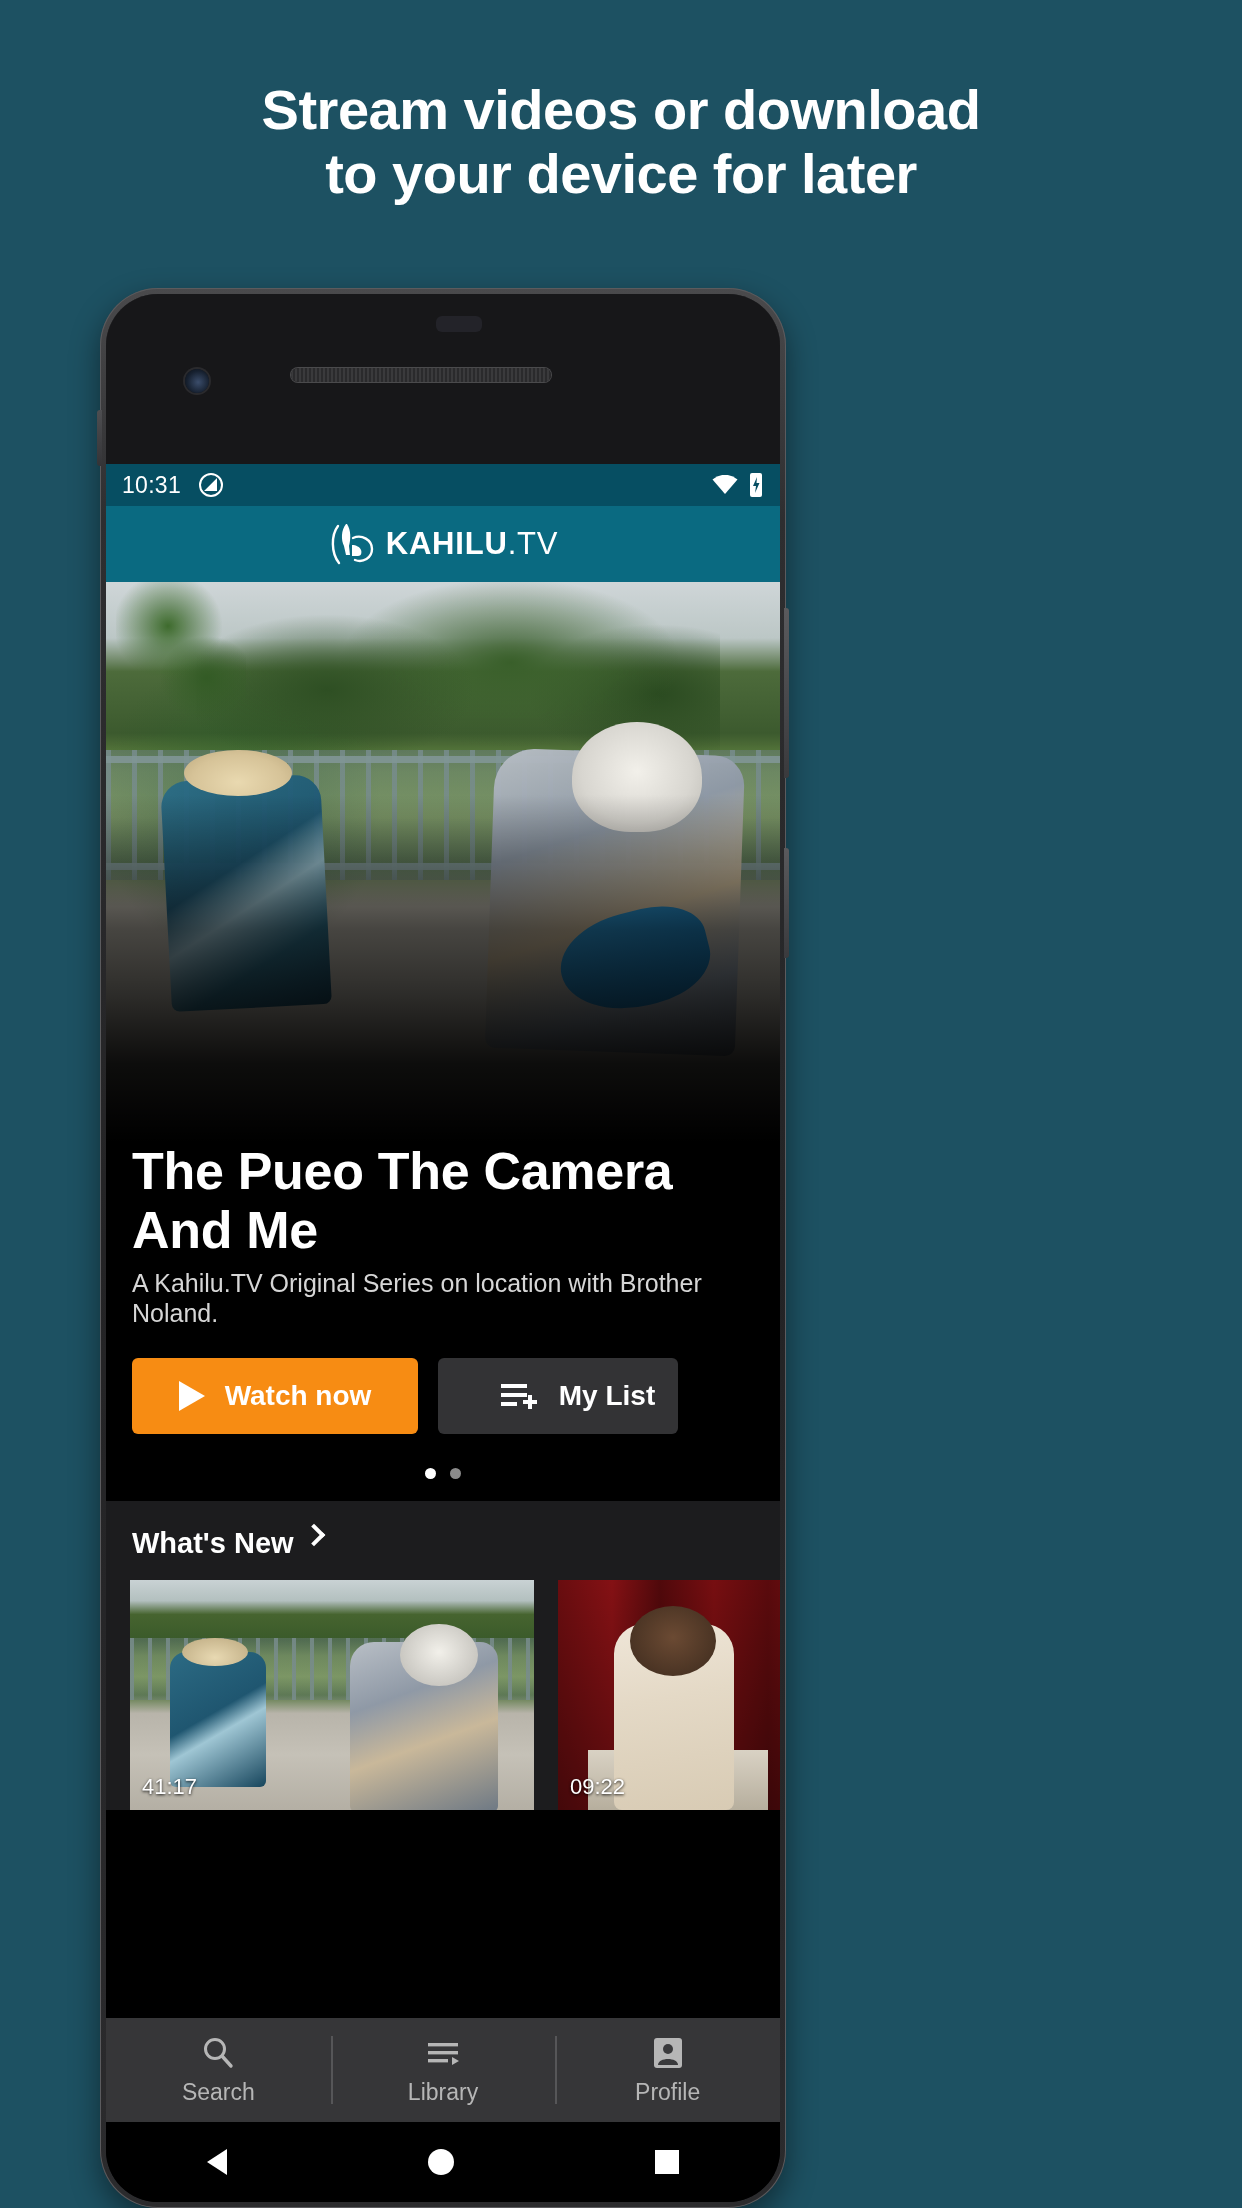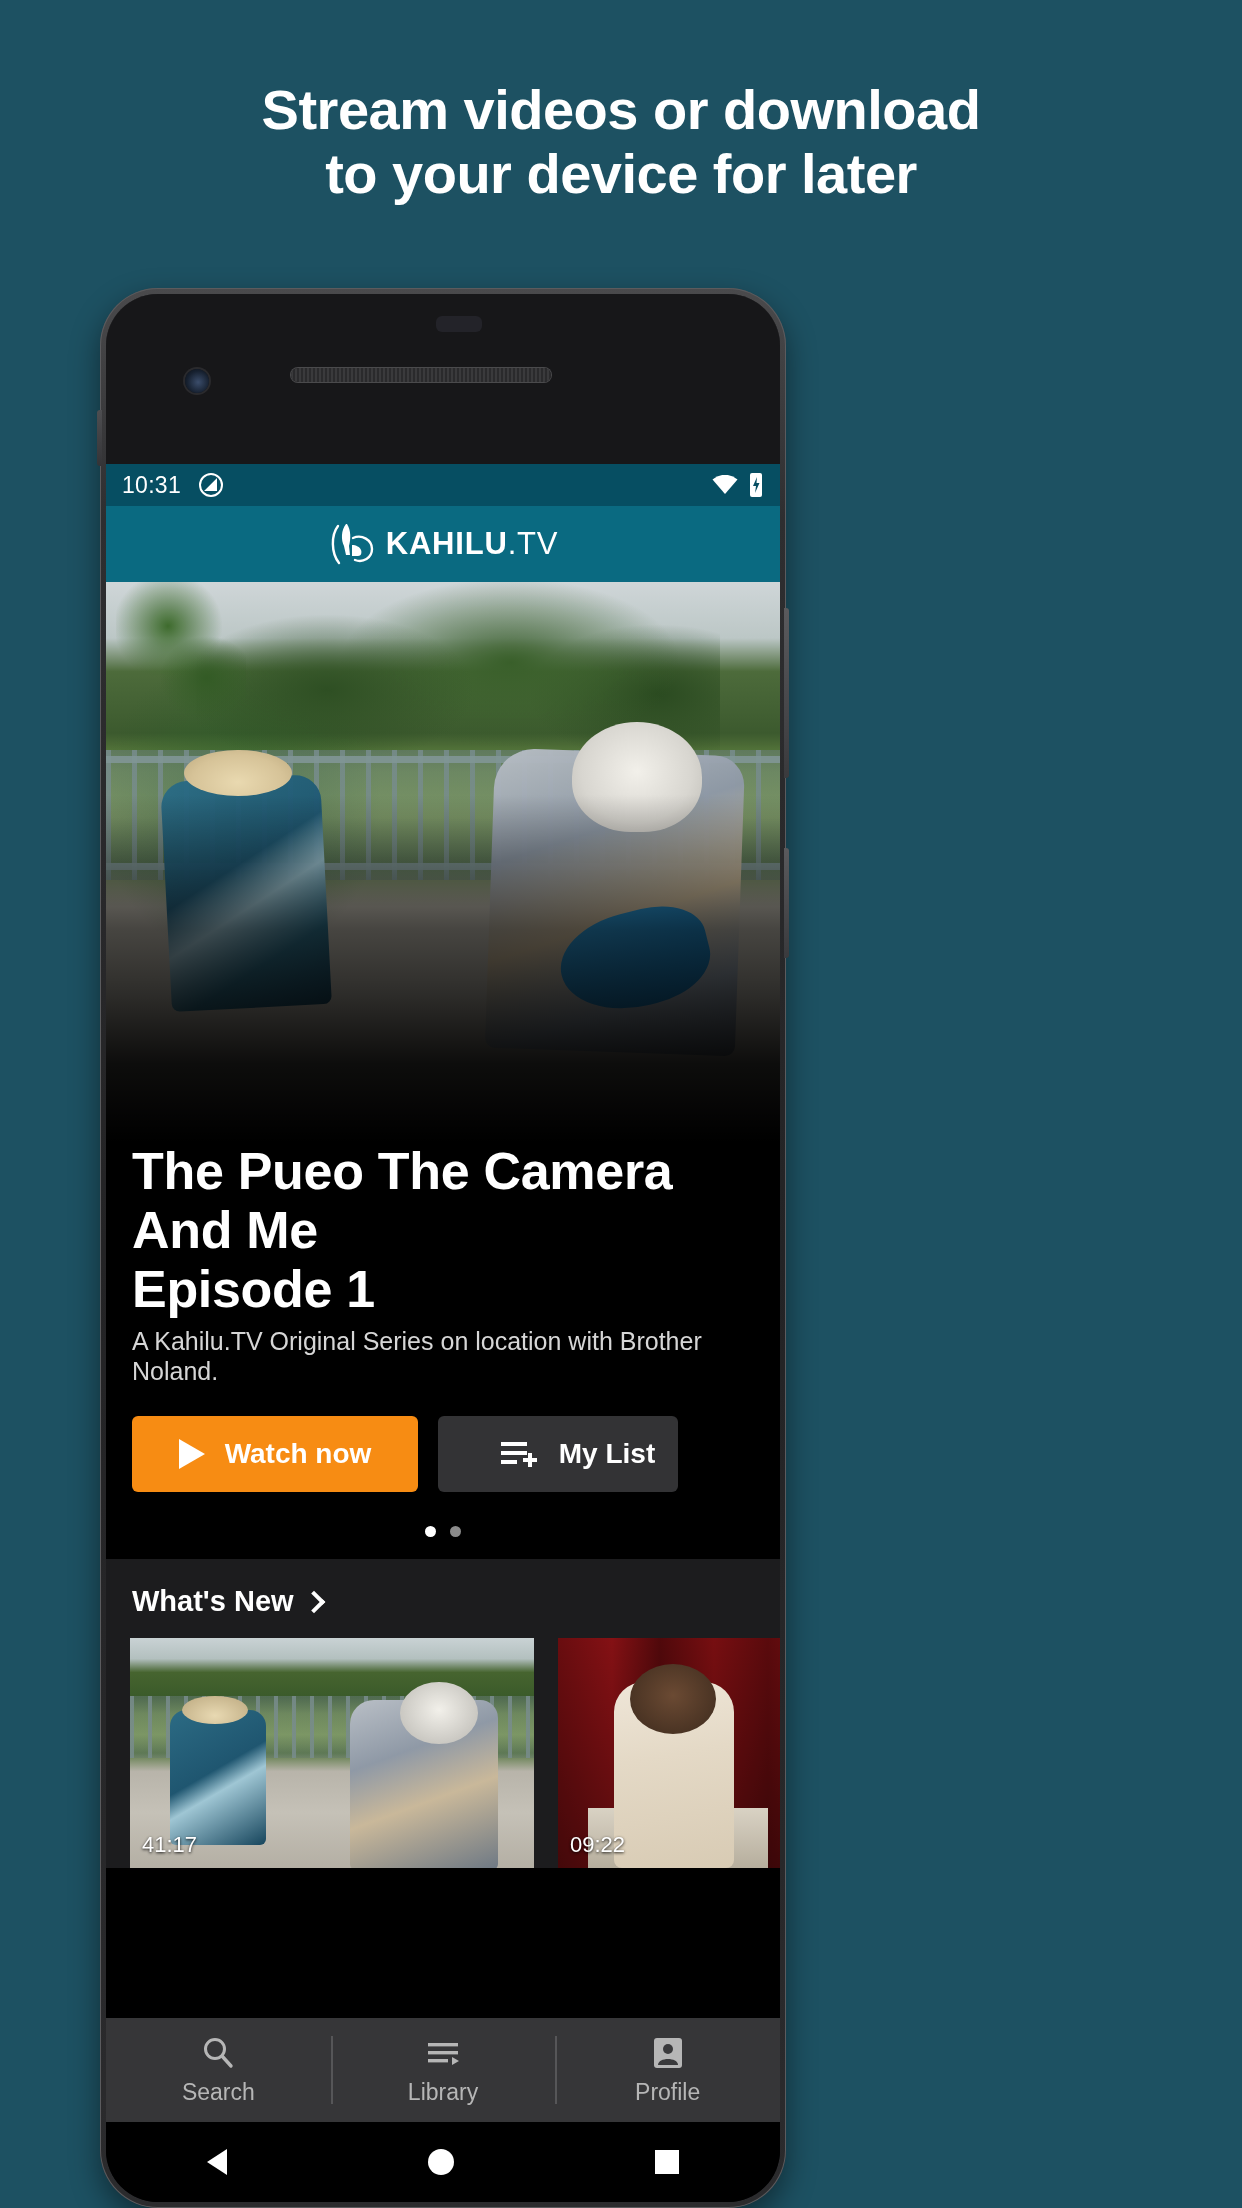--- a/index.html
+++ b/index.html
@@ -302,21 +302,21 @@
   .dot { width: 11px; height: 11px; border-radius: 50%; background: #8b8b8b; }
   .dot.active { background: #ffffff; }
 
   
   .section {
     background: #1c1c1e;
     padding: 26px 0 0 0;
   }
   .section-head {
     display: flex;
-    align-items: center;
+    align-items: flex-start;
     gap: 12px;
     padding: 0 26px 20px;
   }
   .section-title {
     color: #fff;
     font-size: 29px;
     font-weight: bold;
   }
   .chev {
     width: 16px; height: 16px;
@@ -525,21 +525,20 @@
           <div class="fig fig-right"></div>
           <div class="fig-right-hair"></div>
           <div class="guitar"></div>
         </div>
         <div class="hero-scrim"></div>
       </div>
 
       <div class="hero-info" style="position:relative">
         <div class="hero-title">
           <div>The Pueo The Camera And Me</div>
-          <div>Episode 1</div>
         </div>
         <div class="hero-sub">A Kahilu.TV Original Series on location with Brother Noland.</div>
         <div class="hero-actions">
           <div class="btn btn-watch">
             <span class="play-tri"></span>
             <span>Watch now</span>
           </div>
           <div class="btn btn-mylist">
             <svg class="list-plus" viewBox="0 0 38 30">
               <rect x="0" y="3" width="26" height="4" fill="#fff"></rect>

